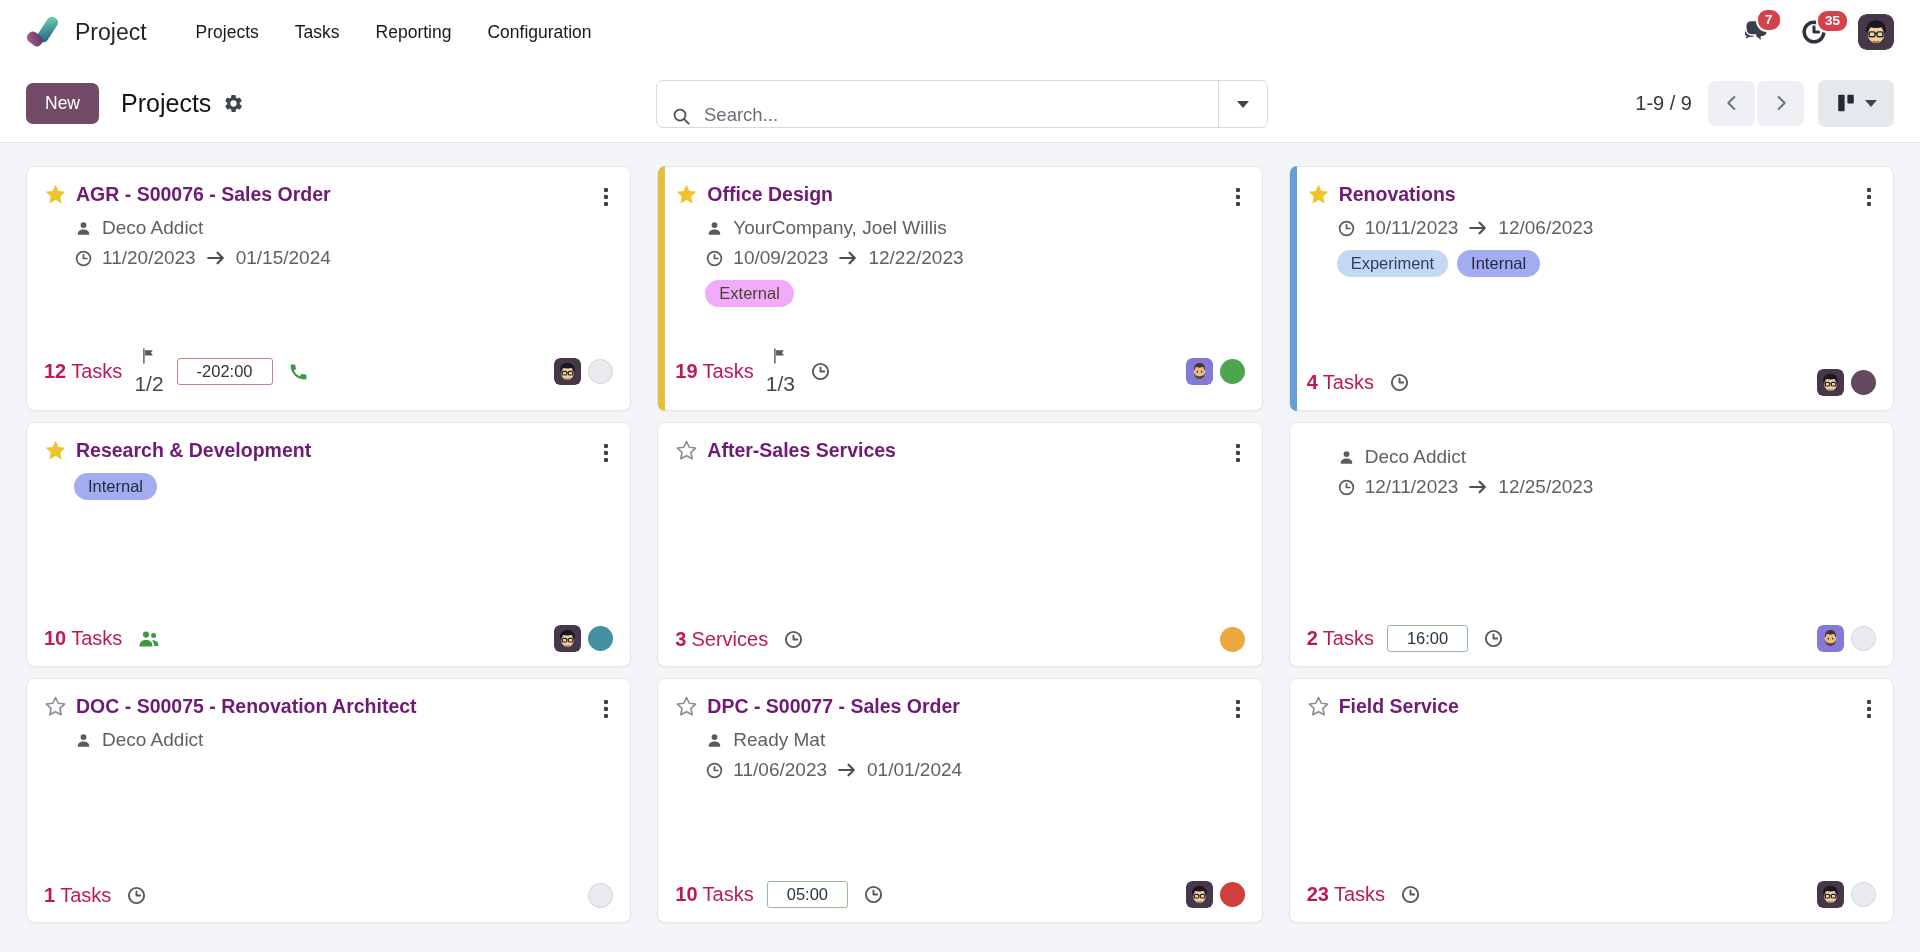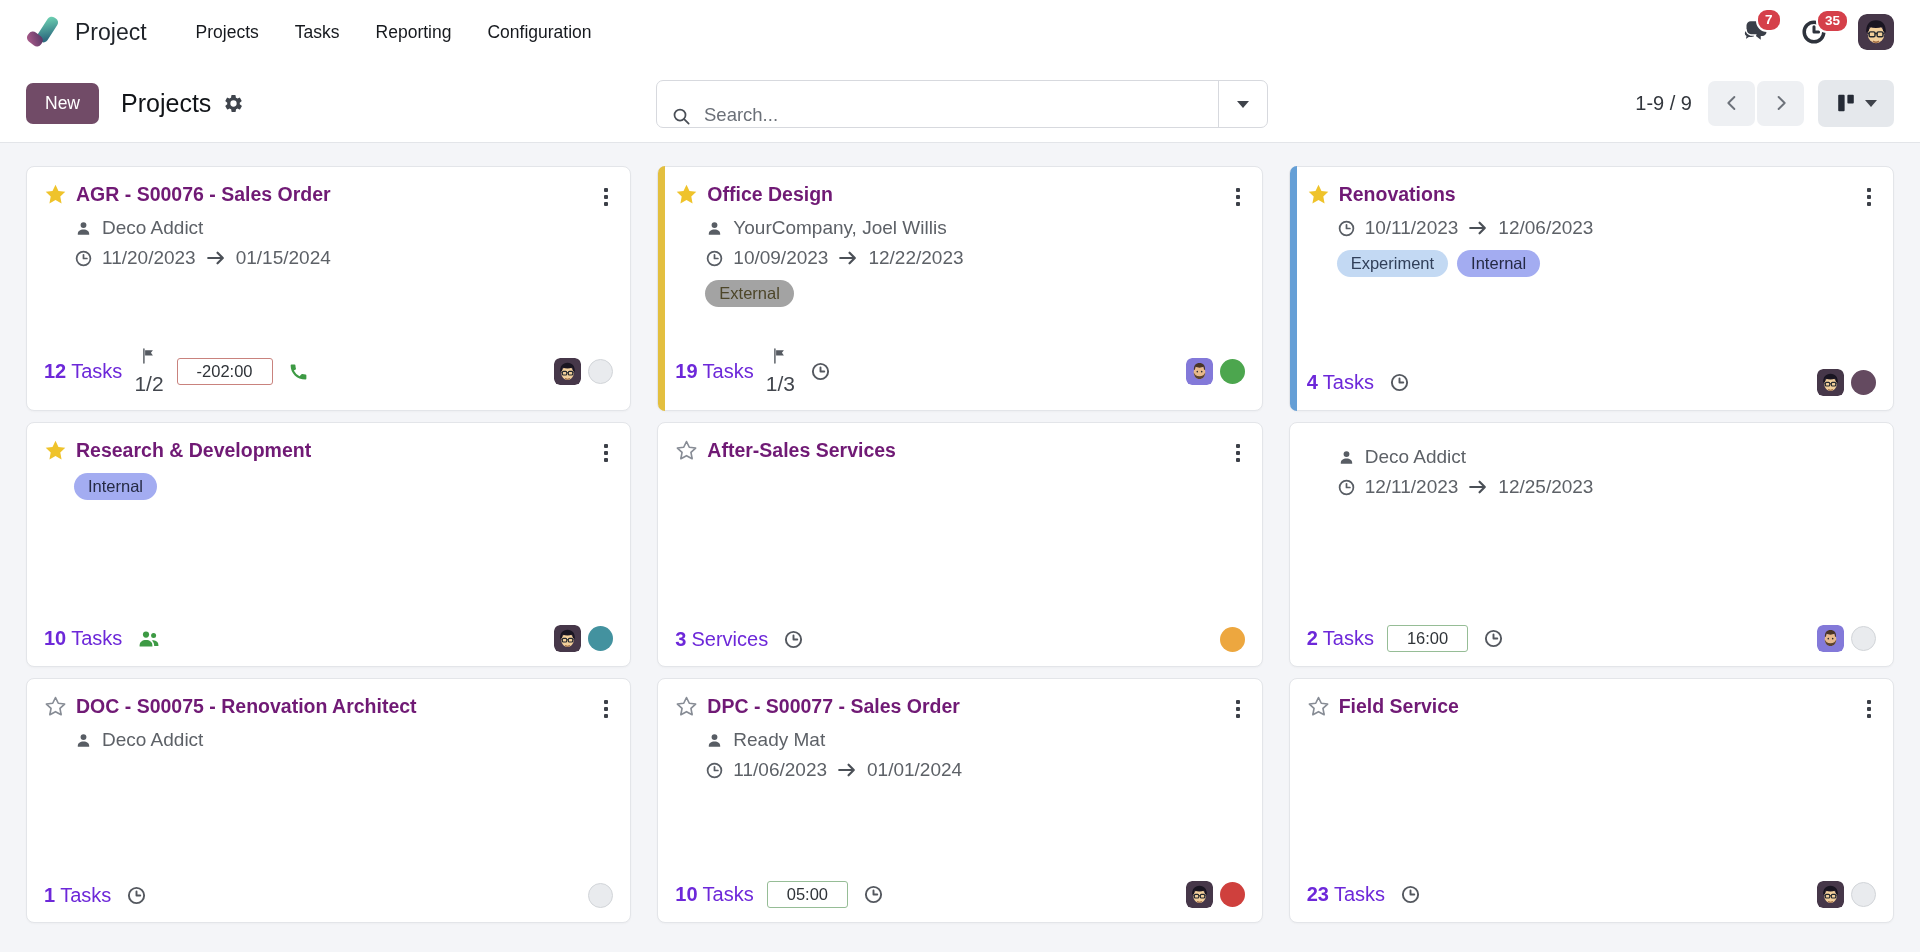--- a/index.html
+++ b/index.html
@@ -65,21 +65,21 @@
   .card-title { font-size:19.5px; font-weight:700; color:#701a75; flex:1; line-height:1.25; }
   .kebab { display:flex; flex-direction:column; gap:3px; padding:3px 5px; margin-top:3px; cursor:pointer; }
   .kebab i { width:4px; height:4px; background:#3c4048; border-radius:1px; }
   .sub-row { display:flex; align-items:center; gap:9px; margin:8px 0 0 30px;
     font-size:19px; color:#5d6167; }
   .sub-row .ic { color:#585d64; }
   .tags { display:flex; gap:9px; margin:11px 0 0 30px; }
   .tag { font-size:16.5px; padding:4px 14px; border-radius:999px; font-weight:500; }
 
   .footer { margin-top:auto; display:flex; align-items:center; }
-  .cnt { font-size:20px; color:#6d28d9; cursor:pointer; white-space:nowrap; }
+  .cnt { font-size:20px; color:#be185d; cursor:pointer; white-space:nowrap; }
   .cnt b { font-weight:700; margin-right:5px; }
   .flag-group { display:flex; align-items:center; gap:7px; margin-left:12px;
     color:#42464d; font-size:21px;flex-direction:column; }
   .flag-group .ic { color:#555a61; }
   .timebox { margin-left:13px; border:1px solid #999; border-radius:3px;
     padding:3px 19px; font-size:16.5px; color:#2f3338; background:#fff; }
   .foot-ic { margin-left:15px; display:flex; cursor:pointer; }
   .foot-ic.clock { color:#54585f; }
   .foot-ic.green { color:#3d9a44; }
   .foot-right { margin-left:auto; display:flex; align-items:center; gap:7px; }
@@ -330,21 +330,21 @@
         <svg class="ic" width="19" height="19">
             <use href="#i-clock"></use>
           </svg>
         <span>10/09/2023</span>
         <svg class="ic" width="22" height="22" style="color:#4b5057">
             <use href="#i-arrow"></use>
           </svg>
         <span>12/22/2023</span>
       </div>
       <div class="tags">
-        <span class="tag" style="background-color: #a3a3a3; color: rgb(77, 70, 41);">External</span>
+        <span class="tag" style="background-color: #f0abfc; color: rgb(77, 70, 41);">External</span>
       </div>
       <div class="footer">
         <span class="cnt"><b>19</b><span>Tasks</span></span>
         <span class="flag-group">
           <svg class="ic" width="18" height="18">
               <use href="#i-flag"></use>
             </svg>
           <span>1/3</span>
         </span>
         <span class="foot-ic clock">

